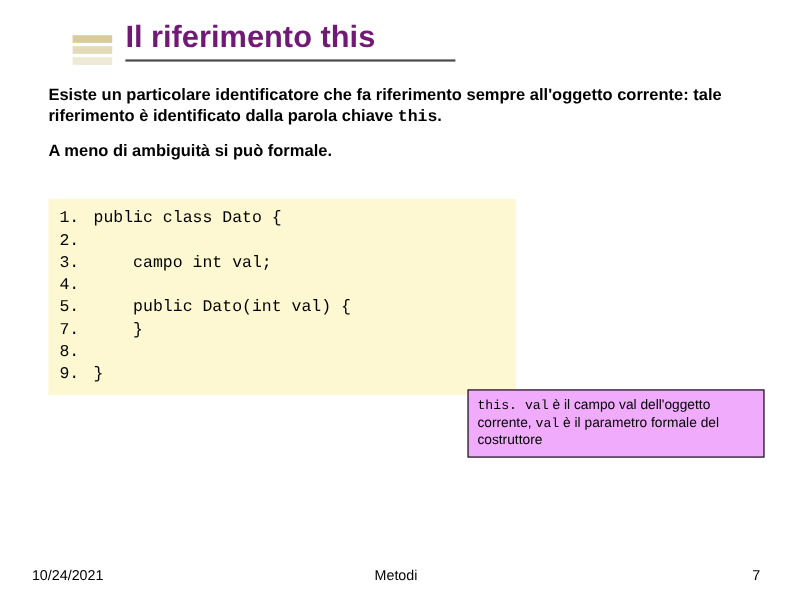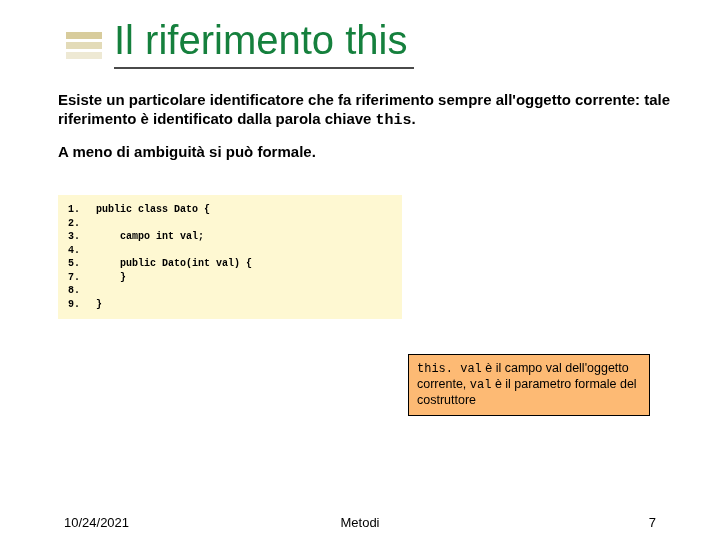--- a/index.html
+++ b/index.html
@@ -5,36 +5,36 @@
   * { box-sizing: border-box; margin: 0; padding: 0; }
   html, body { width: 720px; height: 540px; font-family: Arial, sans-serif; background: #fff; overflow: hidden; }
   .slide { position: relative; width: 720px; height: 540px; padding: 18px 44px 0 44px; }
 
   .title-wrap { position: relative; margin-left: 70px; }
   .title-bars { position: absolute; left: -48px; top: 14px; }
   .bar { background: #c7b772; }
   .bar1 { width: 36px; height: 7px; margin-bottom: 3px; opacity: 0.7; }
   .bar2 { width: 36px; height: 7px; margin-bottom: 3px; opacity: 0.5; }
   .bar3 { width: 36px; height: 7px; opacity: 0.3; }
-  .title { font-size: 40px; font-weight: 400; color: #15803d; padding-bottom: 4px; }
+  .title { font-size: 28px; font-weight: 700; color: #701a75; padding-bottom: 4px; }
   .title-rule { border: 0; border-top: 2px solid #4a4a4a; width: 300px; margin-left: 0; }
 
-  .body { margin-top: 22px; font-size: 15px; line-height: 1.25; color: #000; margin-left: 14px; }
+  .body { margin-top: 22px; font-size: 15px; line-height: 1.25; color: #000; }
   .para1 { font-weight: bold; }
   .para2 { font-weight: bold; margin-top: 12px; }
   code.kw { font-family: "Courier New", monospace; font-weight: bold; }
 
-  .codeblock { margin-top: 34px; background: #fef8d2; width: 344px; padding: 8px 10px 8px 10px; font-family: "Courier New", monospace; font-size: 10px; line-height: 1.35; color: #000; position: relative; font-weight: bold; }
+  .codeblock { margin-top: 34px; background: #fef8d2; width: 425px; padding: 8px 10px 8px 10px; font-family: "Courier New", monospace; font-size: 15px; line-height: 1.35; color: #000; position: relative; }
   .codeline { white-space: pre; }
   .ln { color: #000; display: inline-block; width: 22px; }
 
-  .callout { position: absolute; left: 408px; top: 354px; width: 242px; background: #fdba74; border: 1px solid #000; padding: 6px 8px; font-size: 12.5px; line-height: 1.25; color: #000; }
+  .callout { position: absolute; left: 425px; top: 354px; width: 270px; background: #f0abfc; border: 1px solid #000; padding: 6px 8px; font-size: 12.5px; line-height: 1.25; color: #000; }
   .callout code { font-family: "Courier New", monospace; font-size: 12px; }
 
-  .footer { position: absolute; bottom: 10px; left: 0; width: 720px; padding: 0 64px; font-size: 13px; color: #000; display: flex; justify-content: space-between; align-items: center; }
+  .footer { position: absolute; bottom: 10px; left: 0; width: 720px; padding: 0 29px; font-size: 13px; color: #000; display: flex; justify-content: space-between; align-items: center; }
   .footer-center { position: absolute; left: 50%; transform: translateX(-50%); }
 </style>
 </head>
 <body>
 
 <div class="slide">
 
   <div class="title-wrap">
     <div class="title-bars">
       <div class="bar bar1"></div>

